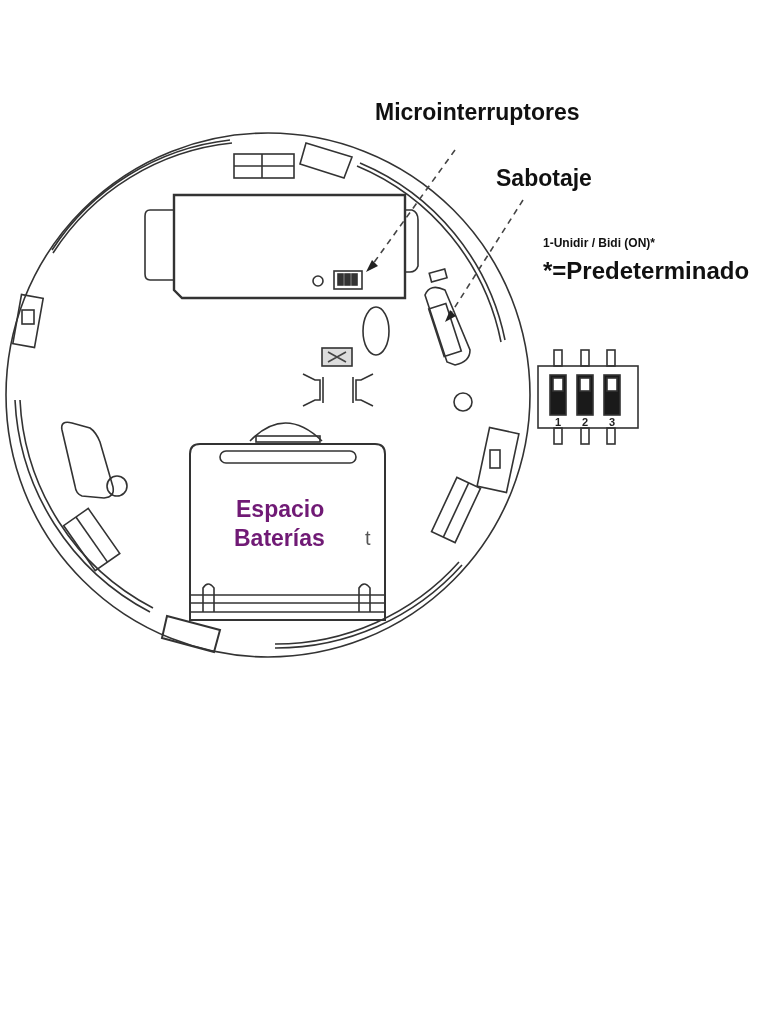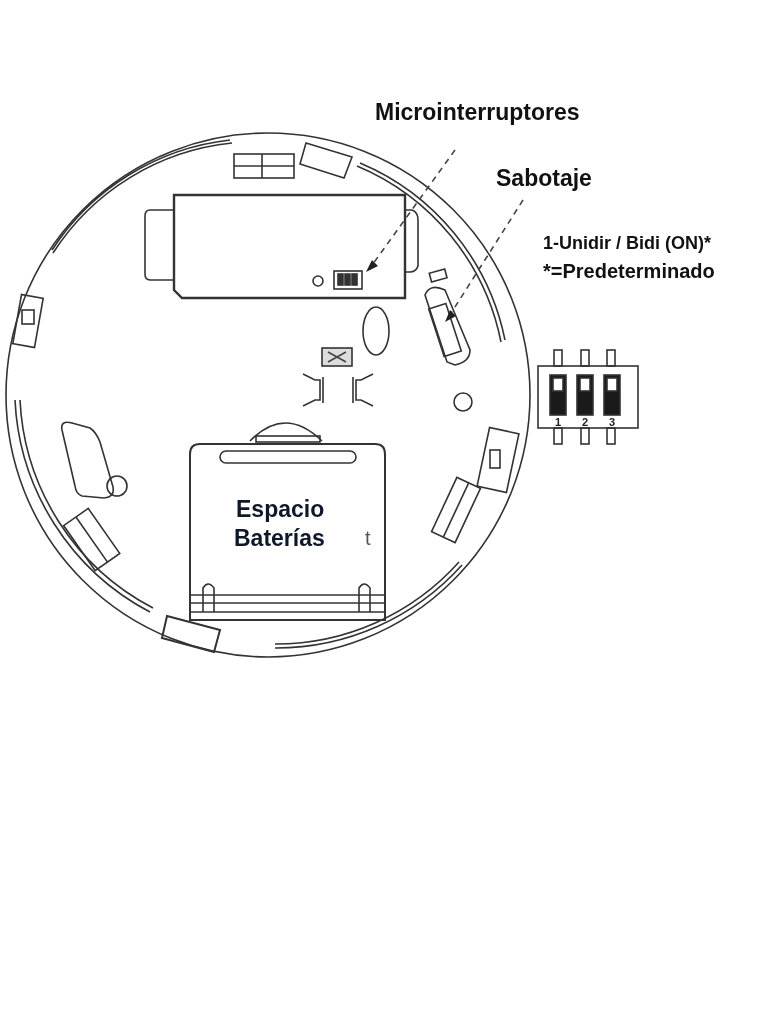--- a/index.html
+++ b/index.html
@@ -2,23 +2,23 @@
 <html><head>
 <meta charset="utf-8">
 <style>
   html, body { margin:0; padding:0; background:#ffffff; }
   body { width:768px; height:1024px; position:relative; overflow:hidden; font-family:"Liberation Sans", sans-serif; }
   svg.diagram { position:absolute; left:0; top:0; }
   .lbl { position:absolute; font-family:"Liberation Sans", sans-serif; font-weight:bold; color:#111; white-space:nowrap; line-height:1; }
   .callout-micro { left:375px; top:101px; font-size:23px; }
   .callout-sabo { left:496px; top:167px; font-size:23px;text-align:right; }
   .legend { position:absolute; left:543px; top:230px; }
-  .legend .row { font-weight:bold; font-size:18px; color:#111; line-height:26px; white-space:nowrap; }
-  .legend .row.def { font-size:20px; line-height:30px;text-align:right; }
-  .batt { position:absolute; left:234px; top:495px; font-weight:bold; font-size:23px; line-height:29px; color:#0f172a; }
+  .legend .row { font-weight:bold; font-size:12px; color:#111; line-height:26px; white-space:nowrap; }
+  .legend .row.def { font-size:24px; line-height:30px;text-align:right; }
+  .batt { position:absolute; left:234px; top:495px; font-weight:bold; font-size:23px; line-height:29px; color:#701a75; }
   .stray { position:absolute; left:365px; top:527px; font-size:20px; color:#555; }
 </style>
 </head>
 <body>
 
 <svg class="diagram" width="768" height="1024" viewBox="0 0 768 1024">
   <g fill="none" stroke="#333" stroke-width="1.6">
 
     <circle cx="268" cy="395" r="262"></circle>
 

